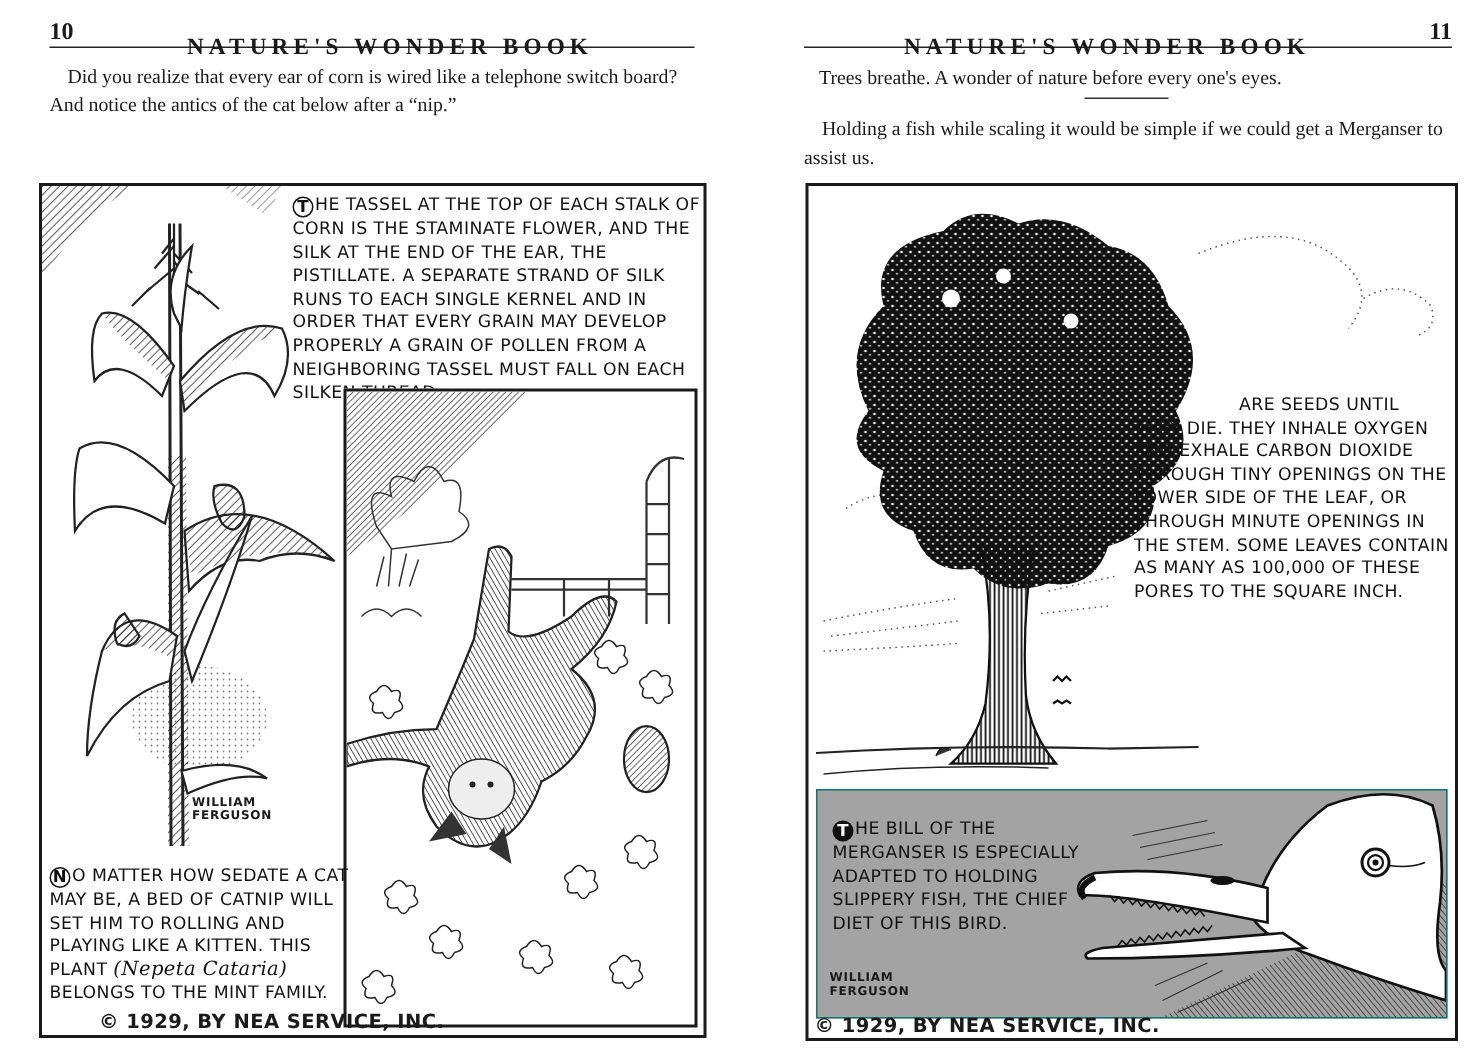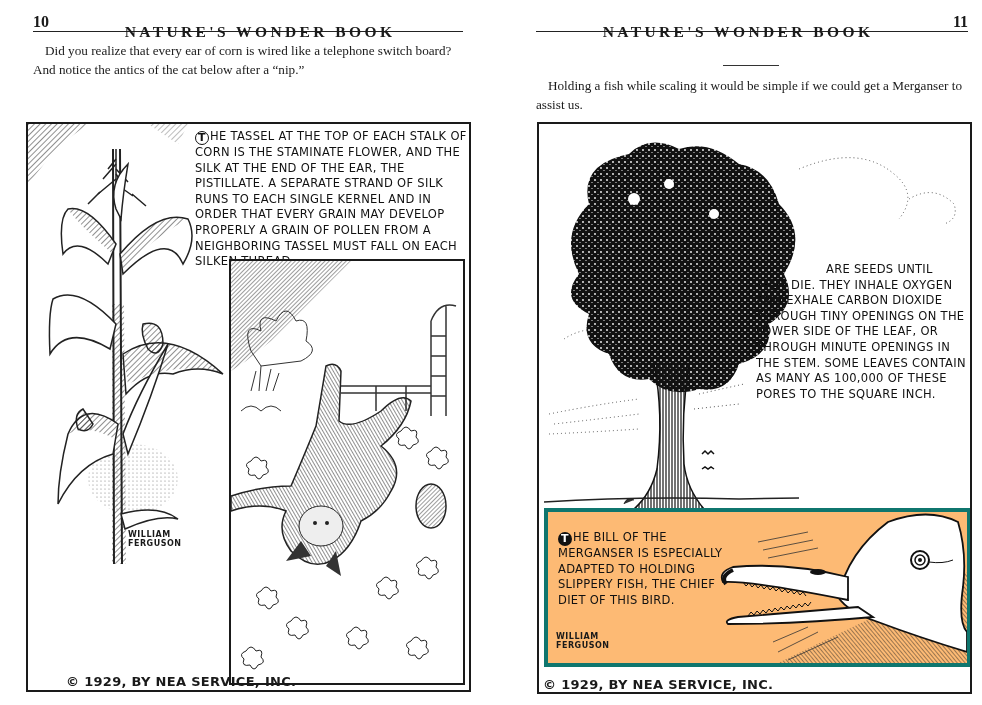--- a/index.html
+++ b/index.html
@@ -59,21 +59,21 @@
   .left-panel .copyright { left: 38px; top: 550px; }
   .right-panel .copyright { left: 4px; top: 553px; }
   .signature { position: absolute; font-family: "DejaVu Sans", sans-serif; font-size: 8px; font-weight: bold; line-height: 9px; text-transform: uppercase; letter-spacing: 0.5px; }
   .corn-signature { left: 100px; top: 406px; }
 
   .cat-frame { position: absolute; left: 201px; top: 135px; width: 232px; height: 422px; border: 2px solid #1a1a1a; overflow: hidden; background: #fff; }
 
   .tree-caption { left: 217px; top: 138px; width: 210px; }
   .tree-caption .indent { padding-left: 70px; display: block; }
 
-  .merganser-box { position: absolute; left: 5px; top: 384px; width: 419px; height: 151px; border: 4px solid #0f766e; overflow: hidden; background: #fdba74; }
+  .merganser-box { position: absolute; left: 5px; top: 402px; width: 419px; height: 151px; border: 1px solid #0f766e; overflow: hidden; background: #a3a3a3; }
   .merganser-caption { left: 10px; top: 18px; width: 180px; font-size: 11.5px; line-height: 15.5px; }
   .merganser-signature { left: 8px; top: 120px; }
   svg { position: absolute; }
 </style>
 </head>
 <body>
 
 <div class="page page-left">
   <div class="running-head">
     <span class="folio">10</span>
@@ -174,30 +174,34 @@
           <path d="M60,360 q5,-8 10,0 q8,-3 5,6 q6,6 -3,8 q-4,8 -8,0 q-9,2 -6,-6 q-6,-5 2,-8z"></path>
           <path d="M120,370 q5,-8 10,0 q8,-3 5,6 q6,6 -3,8 q-4,8 -8,0 q-9,2 -6,-6 q-6,-5 2,-8z"></path>
           <path d="M180,380 q5,-8 10,0 q8,-3 5,6 q6,6 -3,8 q-4,8 -8,0 q-9,2 -6,-6 q-6,-5 2,-8z"></path>
           <path d="M15,390 q5,-8 10,0 q8,-3 5,6 q6,6 -3,8 q-4,8 -8,0 q-9,2 -6,-6 q-6,-5 2,-8z"></path>
           <path d="M170,170 q5,-8 10,0 q8,-3 5,6 q6,6 -3,8 q-4,8 -8,0 q-9,2 -6,-6 q-6,-5 2,-8z"></path>
           <path d="M200,190 q5,-8 10,0 q8,-3 5,6 q6,6 -3,8 q-4,8 -8,0 q-9,2 -6,-6 q-6,-5 2,-8z"></path>
         </g>
       </svg>
     </div>
 
+    <div class="caption cat-caption">
+      <span class="dropcap outline">N</span><span>O MATTER HOW SEDATE A CAT MAY BE, A BED OF CATNIP WILL SET HIM TO ROLLING AND PLAYING LIKE A KITTEN. THIS PLANT </span><span class="italic-name">(Nepeta Cataria)</span><span> BELONGS TO THE MINT FAMILY.</span>
+    </div>
 
     <div class="copyright">© 1929, BY NEA SERVICE, INC.</div>
   </div>
 </div>
 
 <div class="page page-right">
   <div class="running-head">
     <span class="book-title">NATURE'S WONDER BOOK</span>
     <span class="folio">11</span>
   </div>
+  <div class="intro intro-1">Trees breathe.  A wonder of nature before every one's eyes.</div>
   <div class="intro-rule"></div>
   <div class="intro intro-2">Holding a fish while scaling it would be simple if we could get a Merganser to assist us.</div>
 
   <div class="panel right-panel">
     <svg style="left:0;top:0" width="431" height="410" viewBox="0 0 431 410">
       <defs>
         <pattern id="foliage" width="6" height="6" patternUnits="userSpaceOnUse">
           <rect width="6" height="6" fill="#111"></rect>
           <circle cx="2" cy="2" r="0.9" fill="#fff"></circle>
           <circle cx="5" cy="4.5" r="0.6" fill="#fff"></circle>

